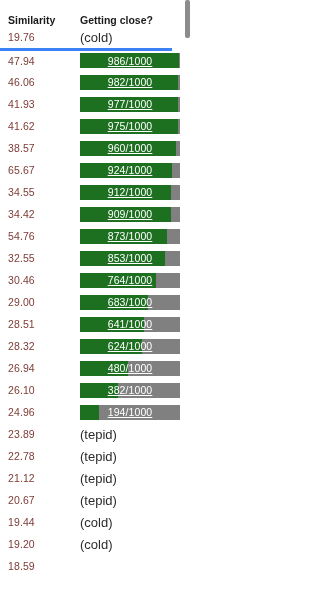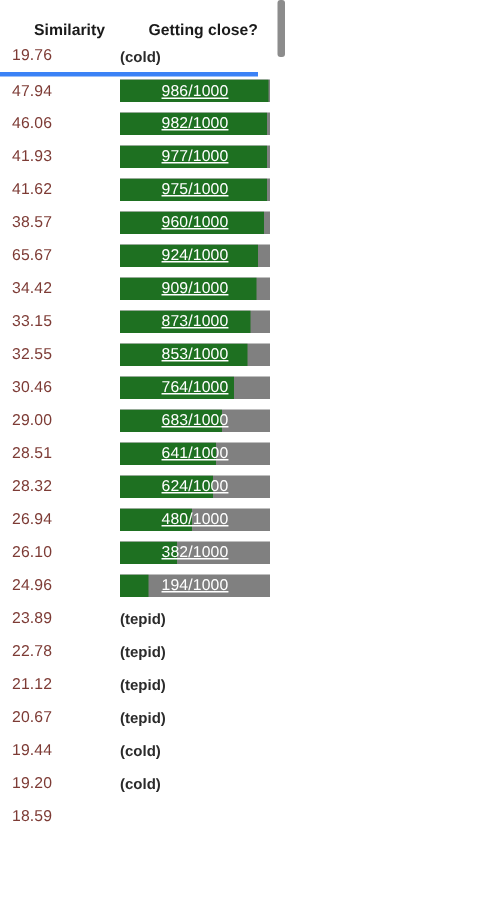--- a/index.html
+++ b/index.html
@@ -17,21 +17,21 @@
 
   
   .tbl { width:172px; border-collapse:collapse; table-layout:fixed; }
   .tbl col.c-sim  { width:70px; }
   .tbl col.c-stat { width:102px; }
 
   thead th {
     font-size:10.5px;
     font-weight:bold;
     color:#1a1a1a;
-    text-align:right;
+    text-align:left;
     padding:0 0 0 8px;
     height:27px;
     vertical-align:bottom;
     line-height:13px;
     white-space:nowrap;
   }
   thead th.h-stat { padding-left:10px; }
 
   tbody tr { height:22px;margin-left:32px; }
   tbody tr.sep > td { border-top:3px solid #3b82f6; }
@@ -43,24 +43,23 @@
     vertical-align:middle;
     white-space:nowrap;
     letter-spacing:0.1px;
   }
   td.stat {
     padding-left:10px;
     vertical-align:middle;
   }
 
   .word {
-    font-size:10px;
+    font-size:13px;
     color:#2b2b2b;
     white-space:nowrap;
-    font-weight:bold;
   }
 
   
   .bar {
     position:relative;
     width:100px;
     height:15px;
     background:#808080;
     overflow:hidden;
   }
@@ -166,30 +165,39 @@
         <tr>
           <td class="sim">65.67</td>
           <td class="stat">
             <div class="bar">
               <div class="fill" style="width: 92.4%;"></div>
               <div class="lbl">924/1000</div>
             </div>
           </td>
         </tr>
         <tr>
+          <td class="sim">34.55</td>
+          <td class="stat">
+            <div class="bar">
+              <div class="fill" style="width: 91.2%;"></div>
+              <div class="lbl">912/1000</div>
+            </div>
+          </td>
+        </tr>
+        <tr>
           <td class="sim">34.42</td>
           <td class="stat">
             <div class="bar">
               <div class="fill" style="width: 90.9%;"></div>
               <div class="lbl">909/1000</div>
             </div>
           </td>
         </tr>
         <tr>
-          <td class="sim">33.15</td>
+          <td class="sim">54.76</td>
           <td class="stat">
             <div class="bar">
               <div class="fill" style="width: 87.3%;"></div>
               <div class="lbl">873/1000</div>
             </div>
           </td>
         </tr>
         <tr>
           <td class="sim">32.55</td>
           <td class="stat">

